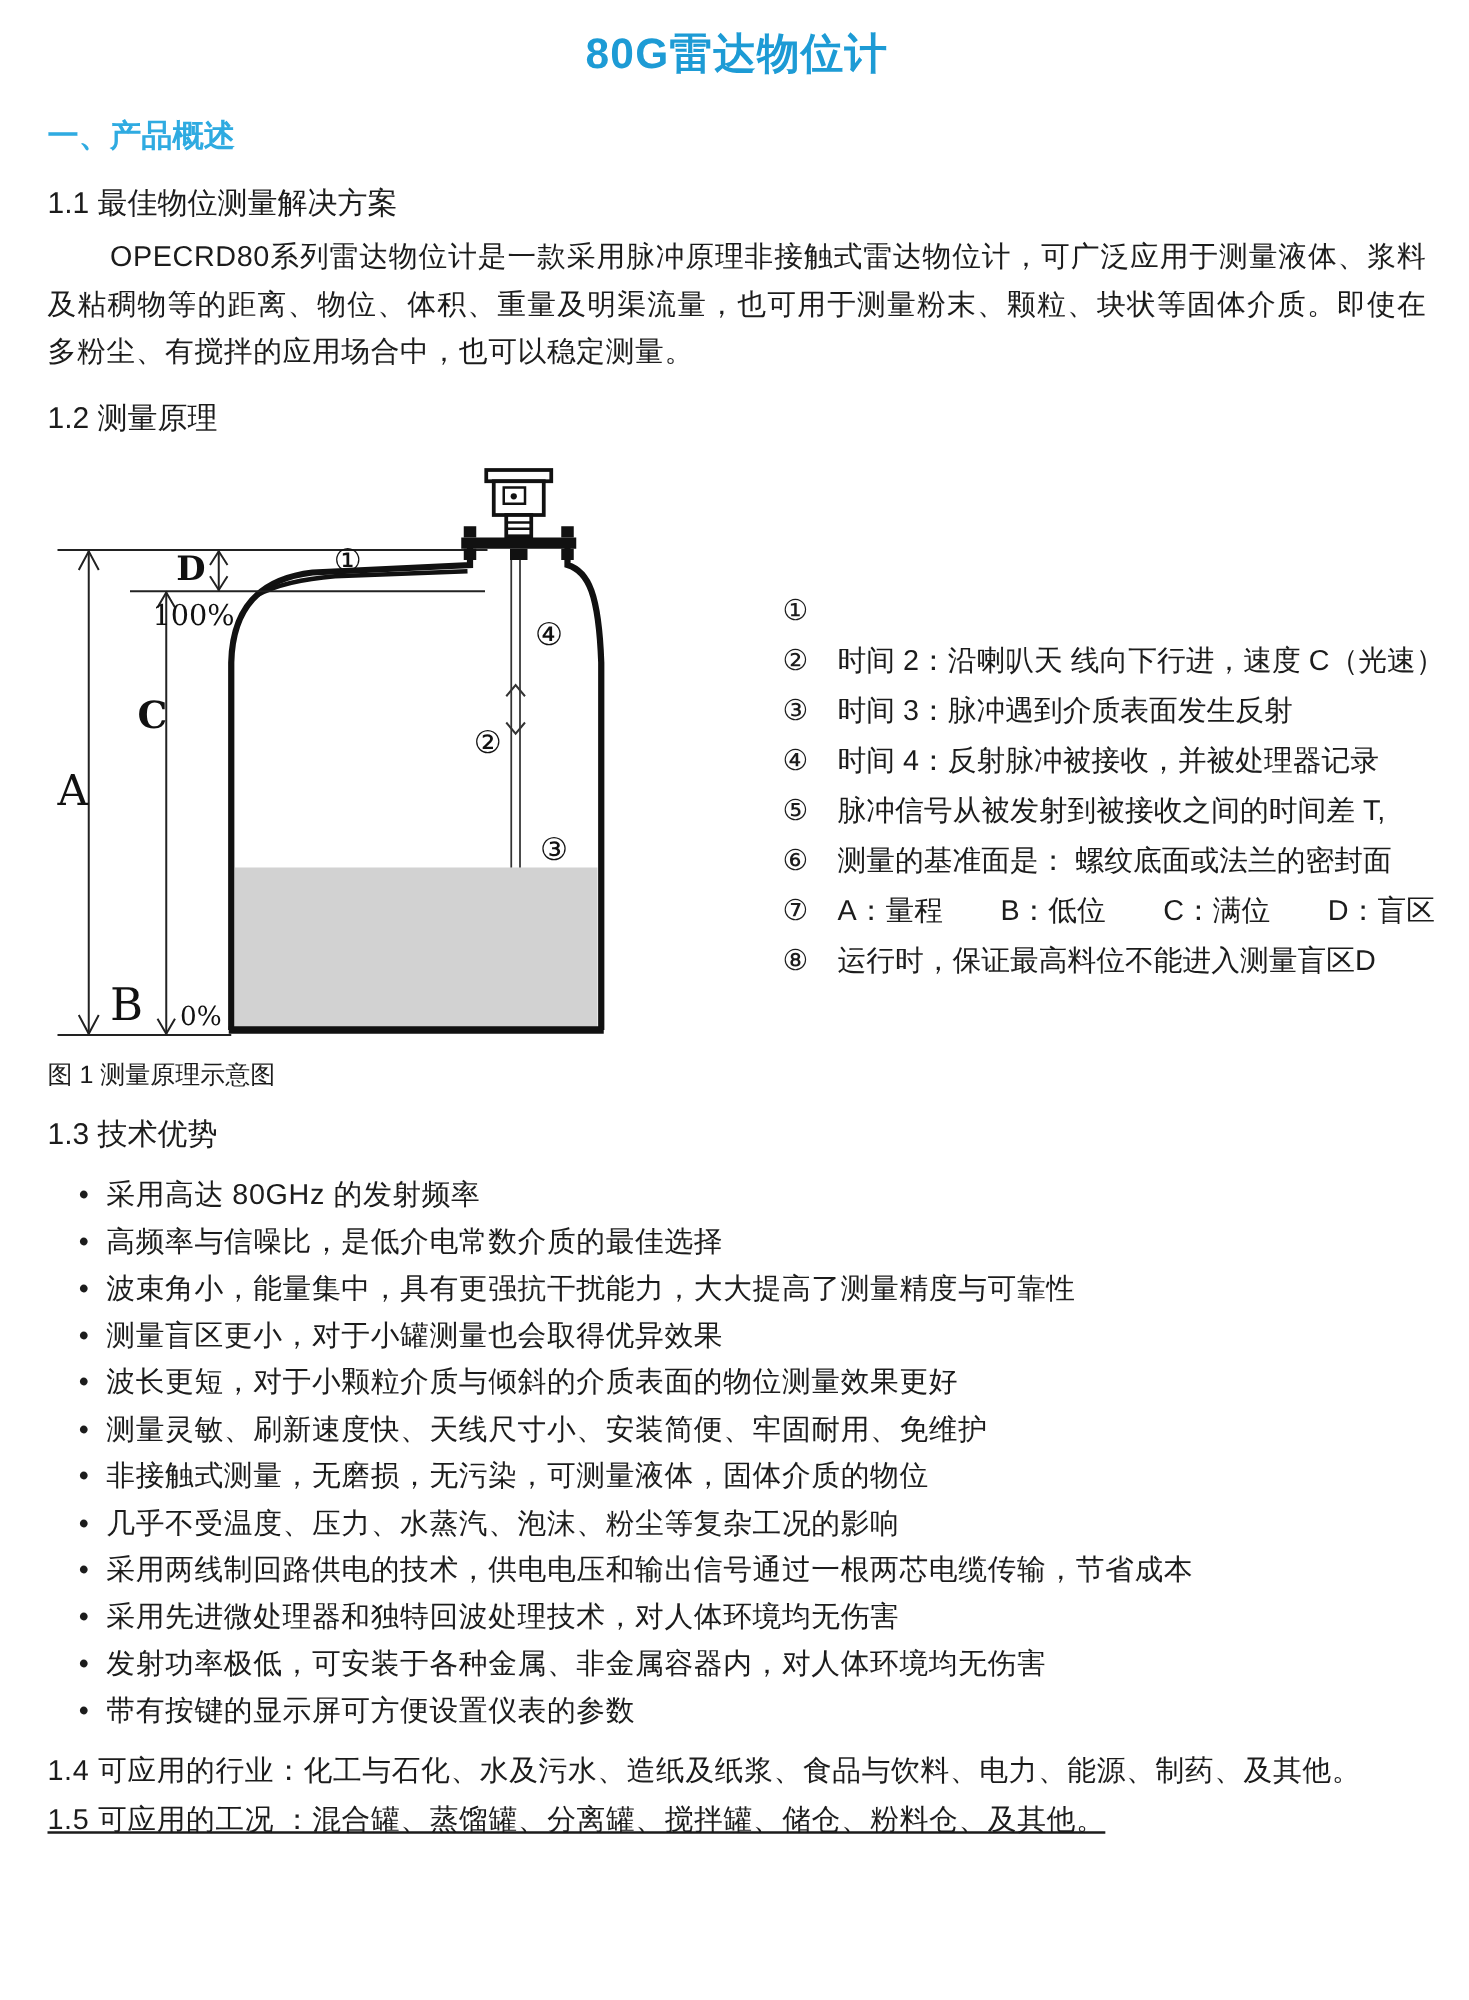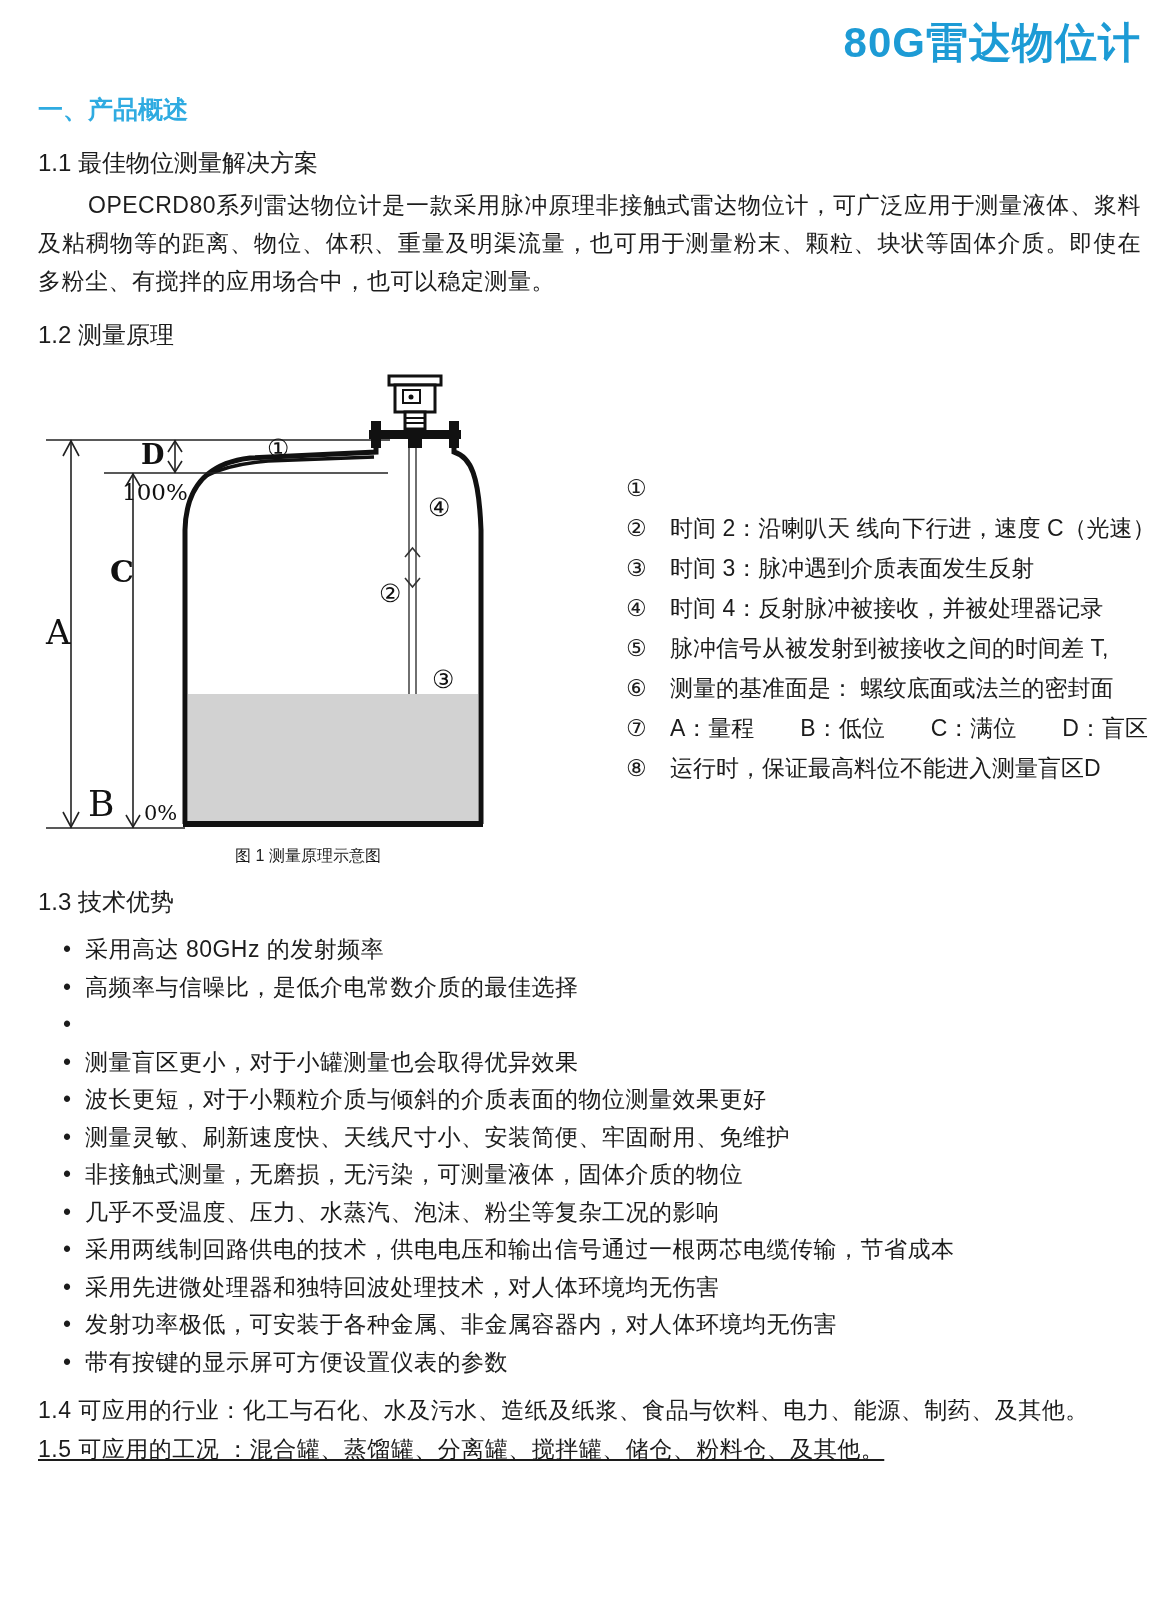--- a/index.html
+++ b/index.html
@@ -11,33 +11,33 @@
   }
   *{box-sizing:border-box;}
   html,body{margin:0;padding:0;}
   body{
     width:1175px;height:1600px;overflow:hidden;background:#ffffff;
     font-family:"Liberation Sans","DejaVu Sans",sans-serif;
     color:var(--text-color);
   }
   .content{padding:14px 34px 0 38px;}
   .doc-title{
-    text-align:right;font-size:42px;font-weight:bold;color:var(--title-color);
+    text-align:center;font-size:34px;font-weight:bold;color:var(--title-color);
     letter-spacing:1px;margin:4px 0 0;line-height:50px;
   }
   .h2{font-size:25px;font-weight:bold;color:var(--section-color);margin:22px 0 0;line-height:38px;}
   .h3{font-size:24px;font-weight:400;margin:18px 0 0;line-height:34px;}
   .para{
     font-size:23px;line-height:38px;text-align:justify;text-indent:50px;
     margin:6px 0 0;letter-spacing:0.5px;
   }
   .figure-row{display:flex;margin-top:12px;}
   .diagram-col{width:560px;flex:0 0 auto;}
   .tank-svg{display:block;}
-  .caption{width:540px;text-align:center;font-size:16px;margin-top:4px;}
+  .caption{width:540px;text-align:left;font-size:20px;margin-top:4px;}
   .principle{margin:104px 0 0 28px;font-size:23px;}
   .p-row{display:flex;line-height:40px;white-space:nowrap;}
   .p-num{width:44px;flex:0 0 auto;}
   .bullets{margin-top:12px;}
   .b-row{display:flex;font-size:23px;line-height:37.5px;letter-spacing:0.5px;}
   .b-dot{flex:0 0 auto;margin-left:25px;width:22px;}
   .applies{font-size:23px;line-height:39px;margin-top:10px;letter-spacing:0.5px;}
   .applies + .applies{margin-top:0;text-decoration:underline;}
   svg text{font-family:"DejaVu Serif","Liberation Serif",serif;fill:#111;}
   svg .cjk-num{font-family:"Liberation Sans",sans-serif;}
@@ -162,20 +162,21 @@
     <div class="b-row">
         <span class="b-dot">•</span>
         <span>采用高达 80GHz 的发射频率</span>
       </div>
     <div class="b-row">
         <span class="b-dot">•</span>
         <span>高频率与信噪比，是低介电常数介质的最佳选择</span>
       </div>
     <div class="b-row">
         <span class="b-dot">•</span>
+        <span>波束角小，能量集中，具有更强抗干扰能力，大大提高了测量精度与可靠性</span>
       </div>
     <div class="b-row">
         <span class="b-dot">•</span>
         <span>测量盲区更小，对于小罐测量也会取得优异效果</span>
       </div>
     <div class="b-row">
         <span class="b-dot">•</span>
         <span>波长更短，对于小颗粒介质与倾斜的介质表面的物位测量效果更好</span>
       </div>
     <div class="b-row">

